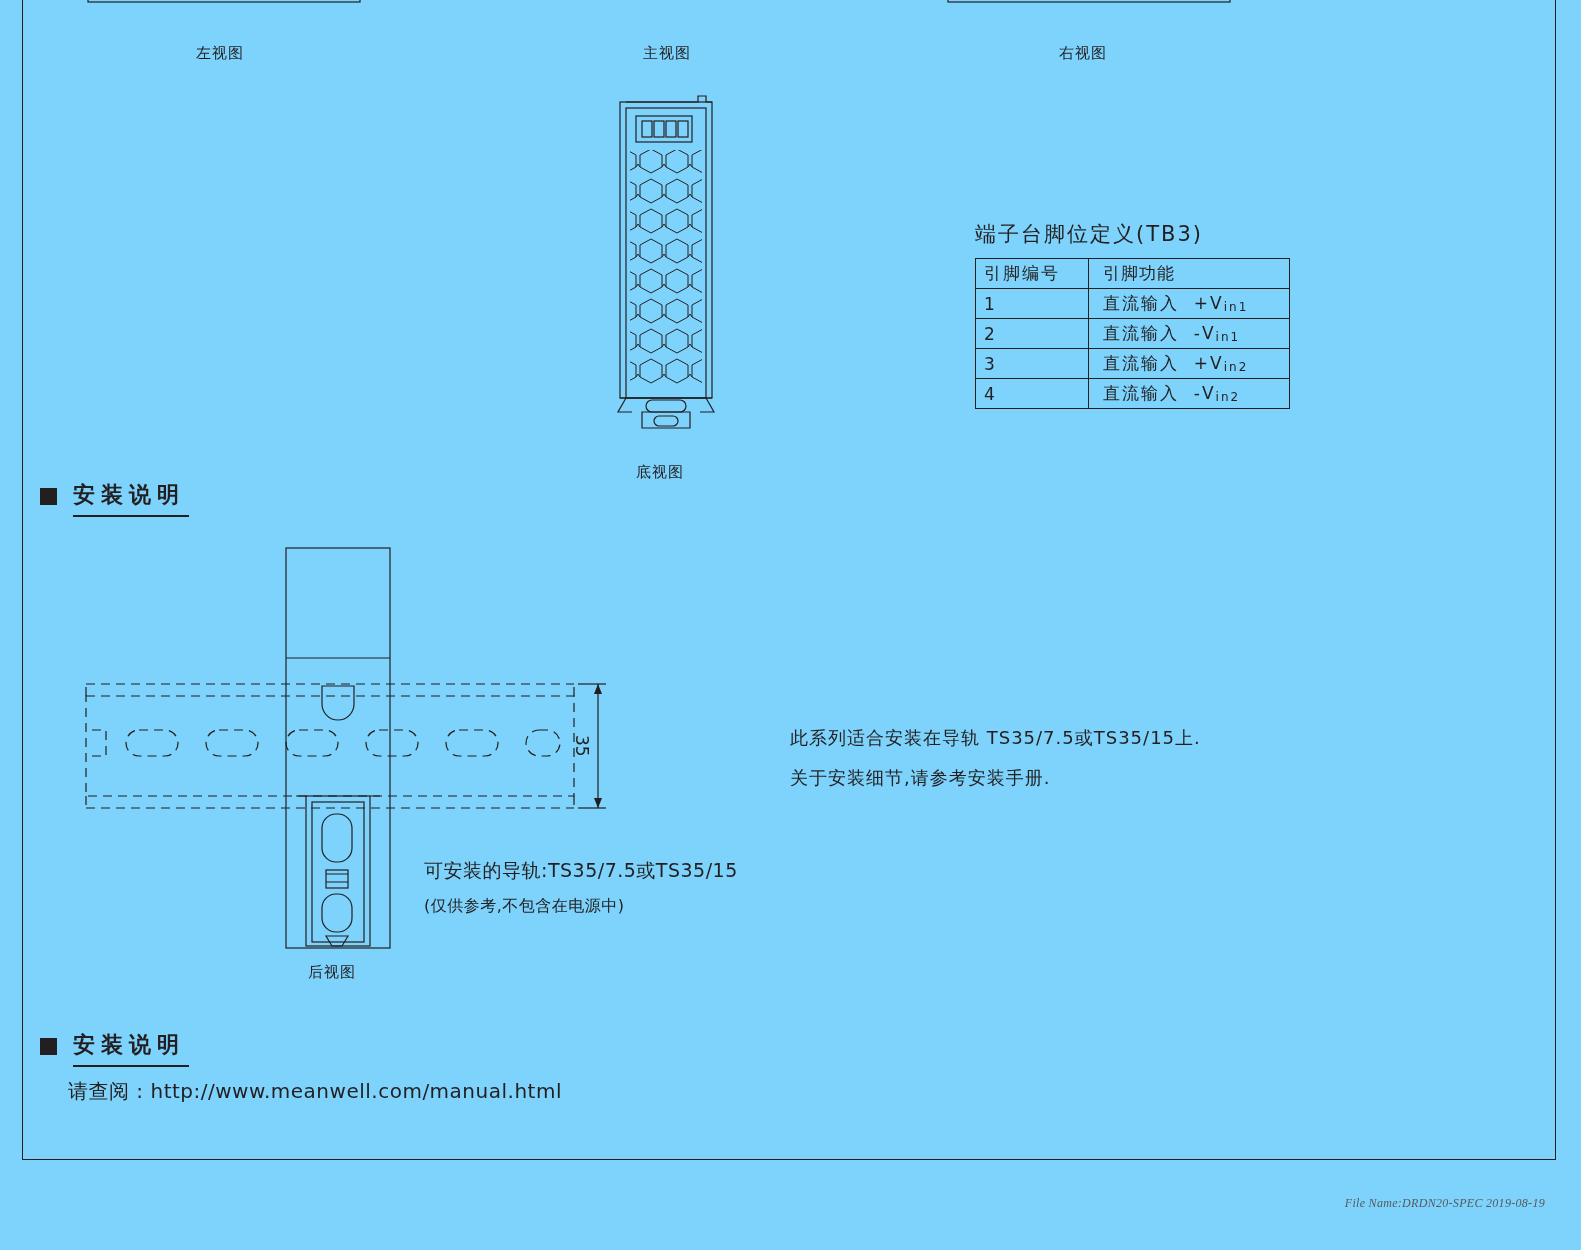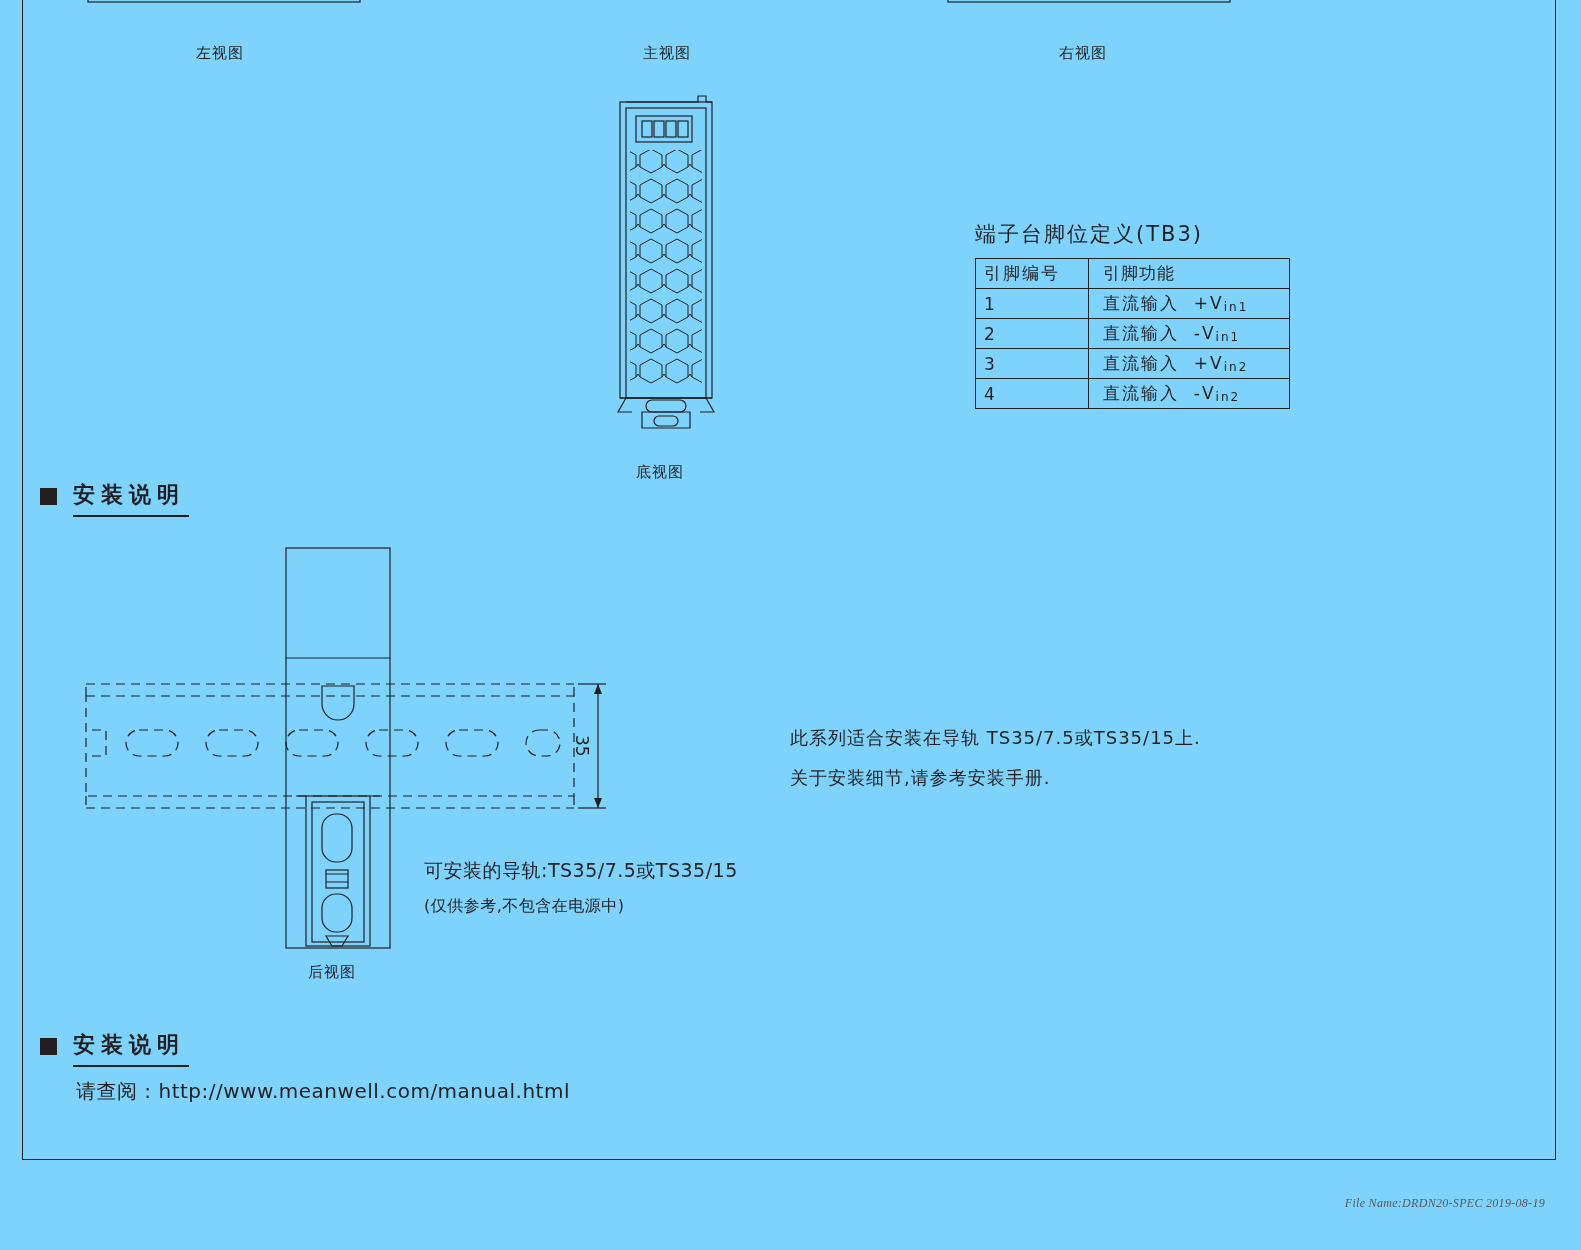--- a/index.html
+++ b/index.html
@@ -126,21 +126,21 @@
     position: absolute;
     left: 424px;
     top: 896px;
     font-family: "DejaVu Sans", sans-serif;
     font-size: 16px;
     letter-spacing: 0.5px;
     color: #231f20;
   }
   .manual-link {
     position: absolute;
-    left: 76px;
+    left: 68px;
     top: 1078px;
     font-family: "DejaVu Sans", sans-serif;
     font-size: 20px;
     letter-spacing: 0.5px;
     color: #231f20;
   }
   .dim-35 {
     position: absolute;
     left: 592px;
     top: 735px;

